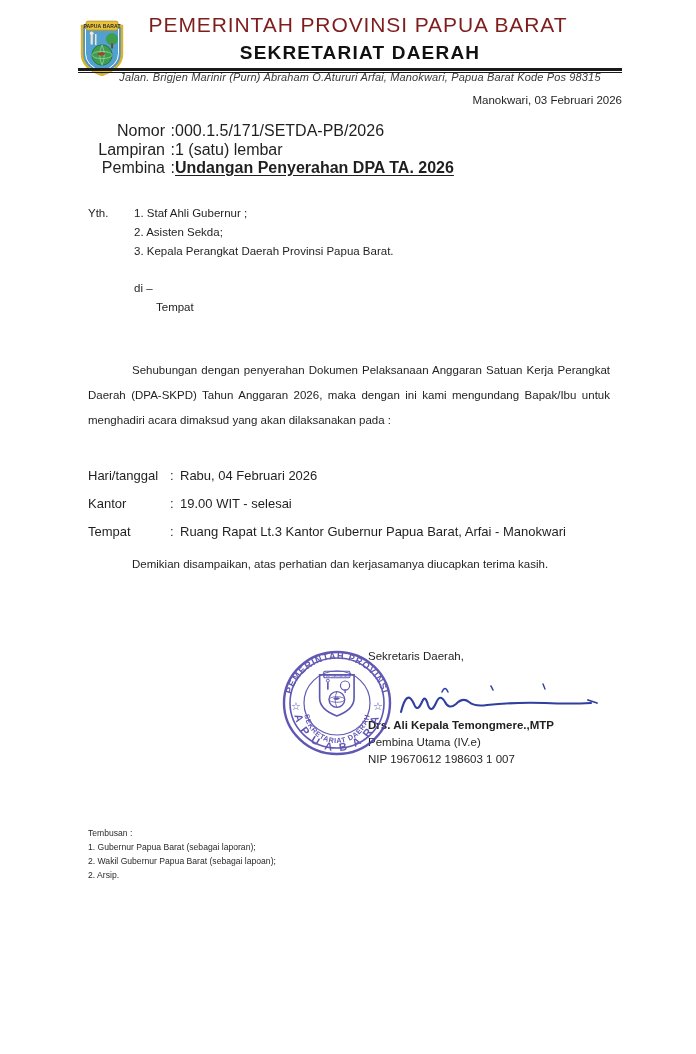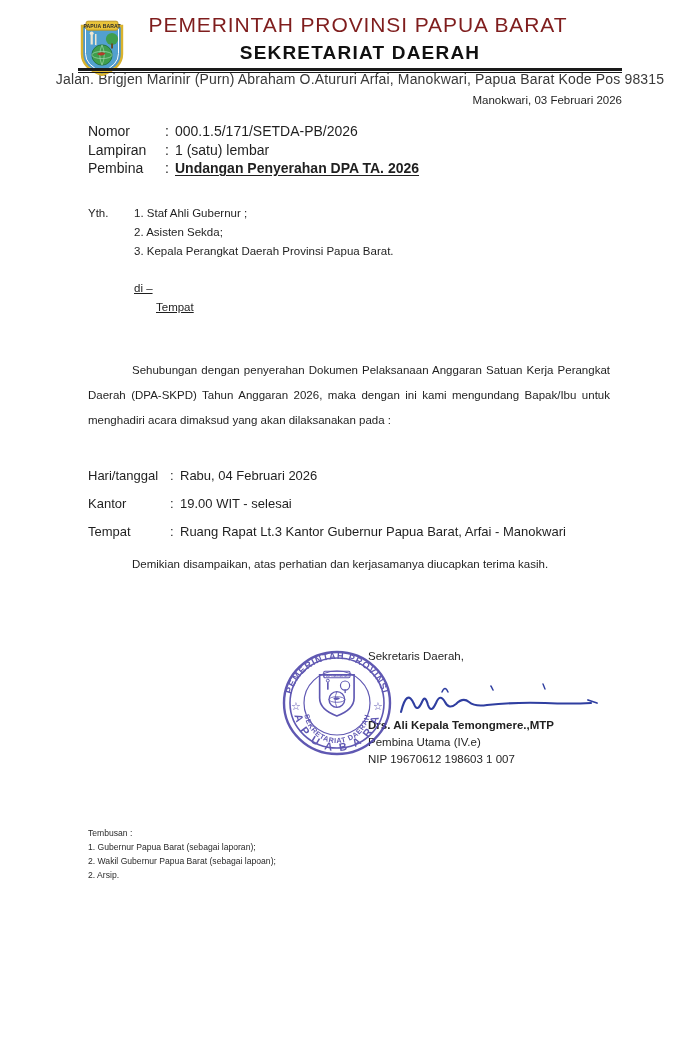--- a/index.html
+++ b/index.html
@@ -45,21 +45,22 @@
   .lh-line2 {
     font-size: 19px;
     font-weight: bold;
     letter-spacing: 1.2px;
     color: #111111;
     line-height: 1.35;
     margin-top: 2px;
     padding-left: 24px;
   }
   .lh-addr {
-    font-size: 14px;
+    font-size: 11px;
+    font-style: italic;
     color: #3a3a3a;
     letter-spacing: 0.15px;
     margin-top: 5px;
     padding-left: 24px;
   }
   .lh-rule {
     position: absolute;
     left: 78px;
     top: 68px;
     width: 544px;
@@ -76,23 +77,24 @@
     top: 94px;
     font-size: 11.5px;
     color: #1f1f1f;
   }
 
   
   .meta {
     position: absolute;
     left: 88px;
     top: 122px;
-    font-size: 14px;
+    font-size: 16px;
     line-height: 18.5px;
     color: #1f1f1f;
+    text-align: right;
   }
   .meta-row {
     display: flex;
   }
   .meta-label { width: 77px; }
   .meta-colon { width: 10px; }
   .meta-value { white-space: nowrap; }
   .meta-value.strong {
     font-weight: bold;
     text-decoration: underline;
@@ -116,21 +118,20 @@
   .yth-list {
     margin: 0;
     padding: 0;
     list-style: none;
     padding-left: 46px;
   }
   .yth-list li { white-space: nowrap; }
   .di-block {
     padding-left: 46px;
     margin-top: 18px;
-    text-decoration: underline;
   }
   .di-tempat { padding-left: 22px; }
 
   
   .para {
     position: absolute;
     left: 88px;
     width: 522px;
     font-size: 11.5px;
     line-height: 25px;

